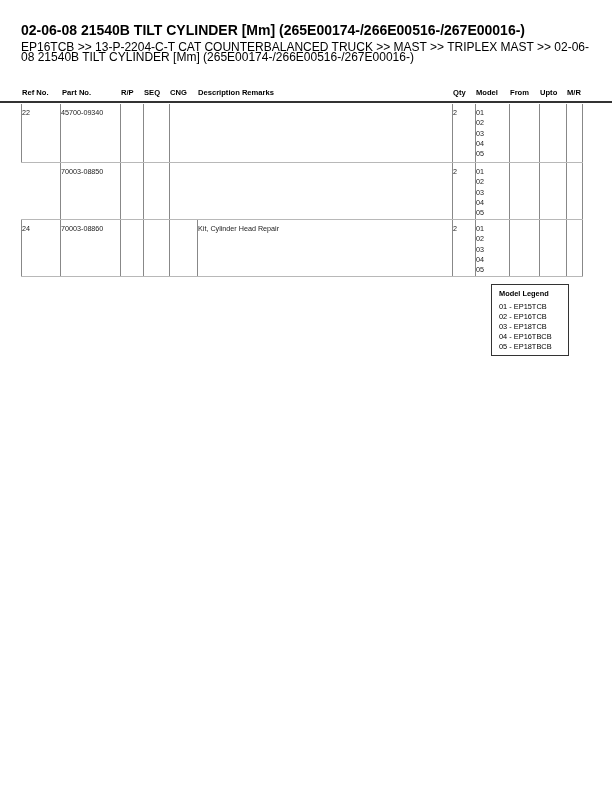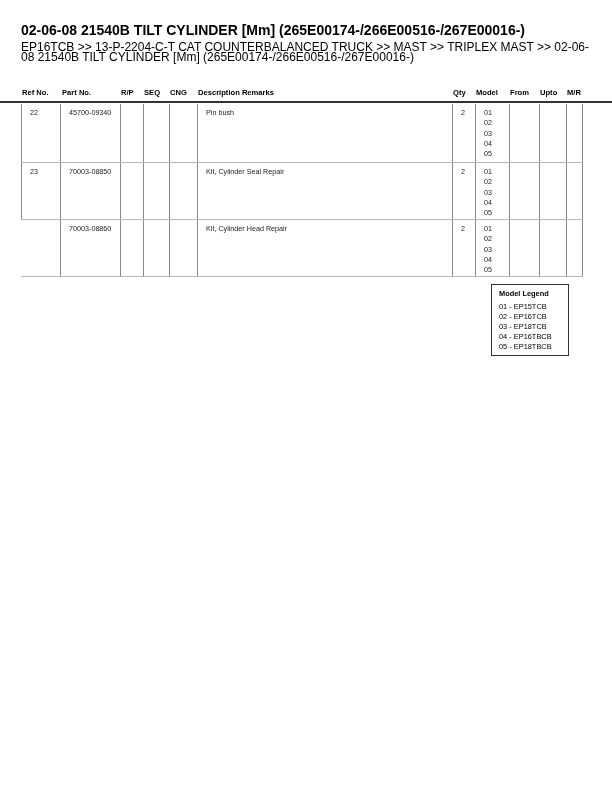--- a/index.html
+++ b/index.html
@@ -5,21 +5,21 @@
   html, body { margin:0; padding:0; background:#fff; }
   body { width:612px; height:792px; position:relative; overflow:hidden;
          font-family:"Liberation Sans", sans-serif; color:#000; }
   .title { position:absolute; left:21px; top:22px; font-size:14px; font-weight:bold; white-space:nowrap; }
   .crumb { position:absolute; left:21px; top:42px; width:575px; font-size:12px; font-weight:normal; line-height:10px; }
   .hdr { position:absolute; top:88px; font-size:7.6px; font-weight:bold; white-space:nowrap; }
   .hdr-line { position:absolute; left:0; top:101px; width:612px; height:2px; background:#333; }
   .table { position:absolute; left:21px; top:104px; width:562px; }
   .row { position:relative; height:56px; border-bottom:1px solid #b8b8b8; }
   .row:first-child { height:58px; }
-  .cell { position:absolute; top:0; bottom:0; border-left:1px solid #888; font-size:7.2px; padding:4px 0 0 8px; box-sizing:border-box; line-height:10.3px; color:#222; }
+  .cell { position:absolute; top:0; bottom:0; border-left:1px solid #888; font-size:7.2px; padding:4px 0 0 0; box-sizing:border-box; line-height:10.3px; color:#222; }
   .cell.last { border-right:1px solid #888; }
   .c-ref{left:0;width:39px;} .c-part{left:39px;width:60px;} .c-rp{left:99px;width:23px;}
   .c-seq{left:122px;width:26px;} .c-cng{left:148px;width:28px;} .c-desc{left:176px;width:255px;}
   .c-qty{left:431px;width:23px;} .c-model{left:454px;width:34px;} .c-from{left:488px;width:30px;}
   .c-upto{left:518px;width:27px;} .c-mr{left:545px;width:17px;}
   .legend { position:absolute; left:491px; top:284px; width:78px; height:72px; border:1px solid #333; box-sizing:border-box; padding:4px 0 8px 7px; font-size:7.4px; line-height:10px; }
   .legend .lt { font-weight:bold; margin-bottom:3px; }
 </style>
 </head>
 <body>
@@ -42,53 +42,51 @@
 </div>
 <div class="hdr-line"></div>
 
 <div class="table">
   <div class="row">
     <div class="cell c-ref">22</div>
     <div class="cell c-part">45700-09340</div>
     <div class="cell c-rp"></div>
     <div class="cell c-seq"></div>
     <div class="cell c-cng"></div>
-    <div class="cell c-desc">Pin bush</div>
     <div class="cell c-qty">2</div>
     <div class="cell c-model">
       <div>01</div>
       <div>02</div>
       <div>03</div>
       <div>04</div>
       <div>05</div>
     </div>
     <div class="cell c-from"></div>
     <div class="cell c-upto"></div>
     <div class="cell c-mr last"></div>
   </div>
   <div class="row">
-    <div class="cell c-ref">23</div>
     <div class="cell c-part">70003-08850</div>
     <div class="cell c-rp"></div>
     <div class="cell c-seq"></div>
     <div class="cell c-cng"></div>
-    <div class="cell c-desc">Kit, Cylinder Seal Repair</div>
     <div class="cell c-qty">2</div>
     <div class="cell c-model">
       <div>01</div>
       <div>02</div>
       <div>03</div>
       <div>04</div>
       <div>05</div>
     </div>
     <div class="cell c-from"></div>
     <div class="cell c-upto"></div>
     <div class="cell c-mr last"></div>
   </div>
   <div class="row">
+    <div class="cell c-ref">24</div>
     <div class="cell c-part">70003-08860</div>
     <div class="cell c-rp"></div>
     <div class="cell c-seq"></div>
     <div class="cell c-cng"></div>
     <div class="cell c-desc">Kit, Cylinder Head Repair</div>
     <div class="cell c-qty">2</div>
     <div class="cell c-model">
       <div>01</div>
       <div>02</div>
       <div>03</div>

